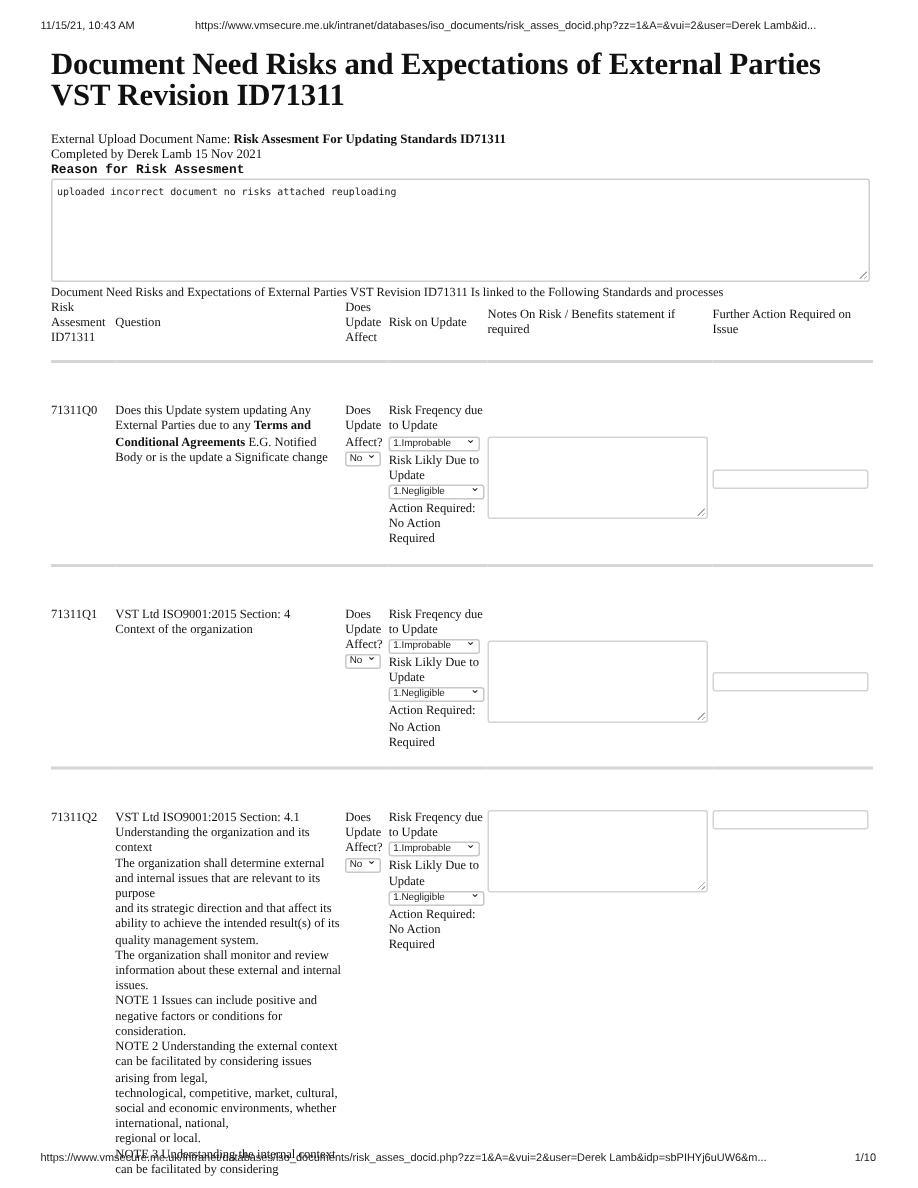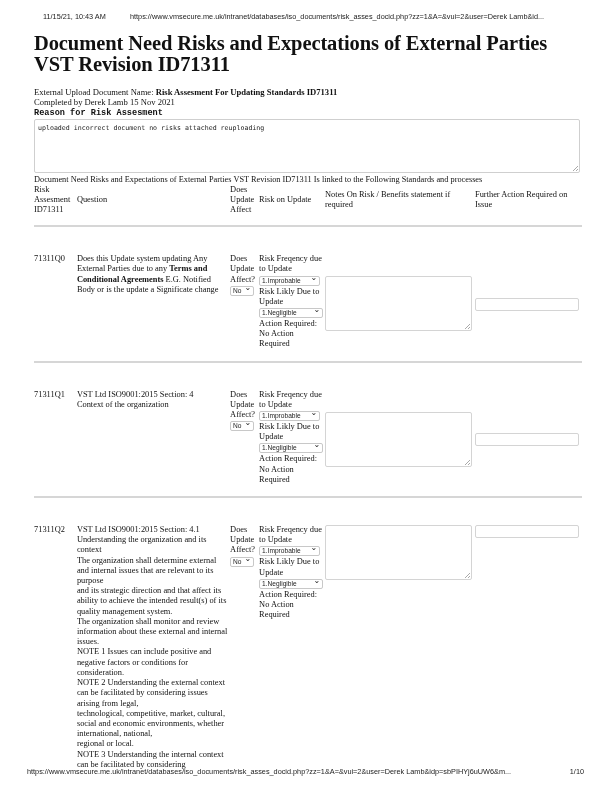--- a/index.html
+++ b/index.html
@@ -6,39 +6,39 @@
   body {
     width: 612px; height: 792px; position: relative; overflow: hidden;
     background: #ffffff; color: #111;
     font-family: "Liberation Serif", serif;
   }
   .print-header {
     position: absolute; top: 12px; left: 27px; right: 20px;
     font-family: "Liberation Sans", sans-serif; font-size: 7.3px; color: #222;
     white-space: nowrap;
   }
-  .print-header .date { position: absolute; left: 16px; top: 0; }
+  .print-header .date { position: absolute; left: 0; top: 0; }
   .print-header .url { position: absolute; left: 103px; top: 0; }
   .print-footer {
     position: absolute; top: 767px; left: 27px; right: 20px;
     font-family: "Liberation Sans", sans-serif; font-size: 7.3px; color: #222;
     white-space: nowrap;
   }
   .print-footer .page { position: absolute; right: 8px; top: 0; margin-left: 12px; }
 
   .content { position: absolute; left: 34px; top: 33px; width: 548px; }
   h1 {
     margin: 0; font-size: 20.5px; line-height: 21px; font-weight: bold;
     font-family: "Liberation Serif", serif; letter-spacing: -0.1px;
   }
   .meta { margin-top: 12px; font-size: 8.6px; line-height: 10.3px; }
   .meta b { font-weight: bold; }
   .reason-label { font-weight: bold; font-size: 8.6px; line-height: 10px; font-family: Liberation Mono, monospace; }
   .reason-box {
-    width: 546px; height: 54px; border: 1px solid #cfcfcf; border-radius: 2px;
+    width: 546px; height: 69px; border: 1px solid #cfcfcf; border-radius: 2px;
     font-family: "DejaVu Sans Mono", monospace; font-size: 6.6px;
     padding: 3px 3px; box-sizing: border-box; color: #222; position: relative;
     margin-top: 1px;
   }
   .resize-grip {
     position: absolute; right: 1px; bottom: 1px; width: 5px; height: 5px;
     background: linear-gradient(135deg, transparent 45%, #aaa 45%, #aaa 55%, transparent 55%, transparent 75%, #aaa 75%, #aaa 85%, transparent 85%);
   }
   .linked { font-size: 8.3px; line-height: 10px; margin-top: 2px; white-space: nowrap; }
 

